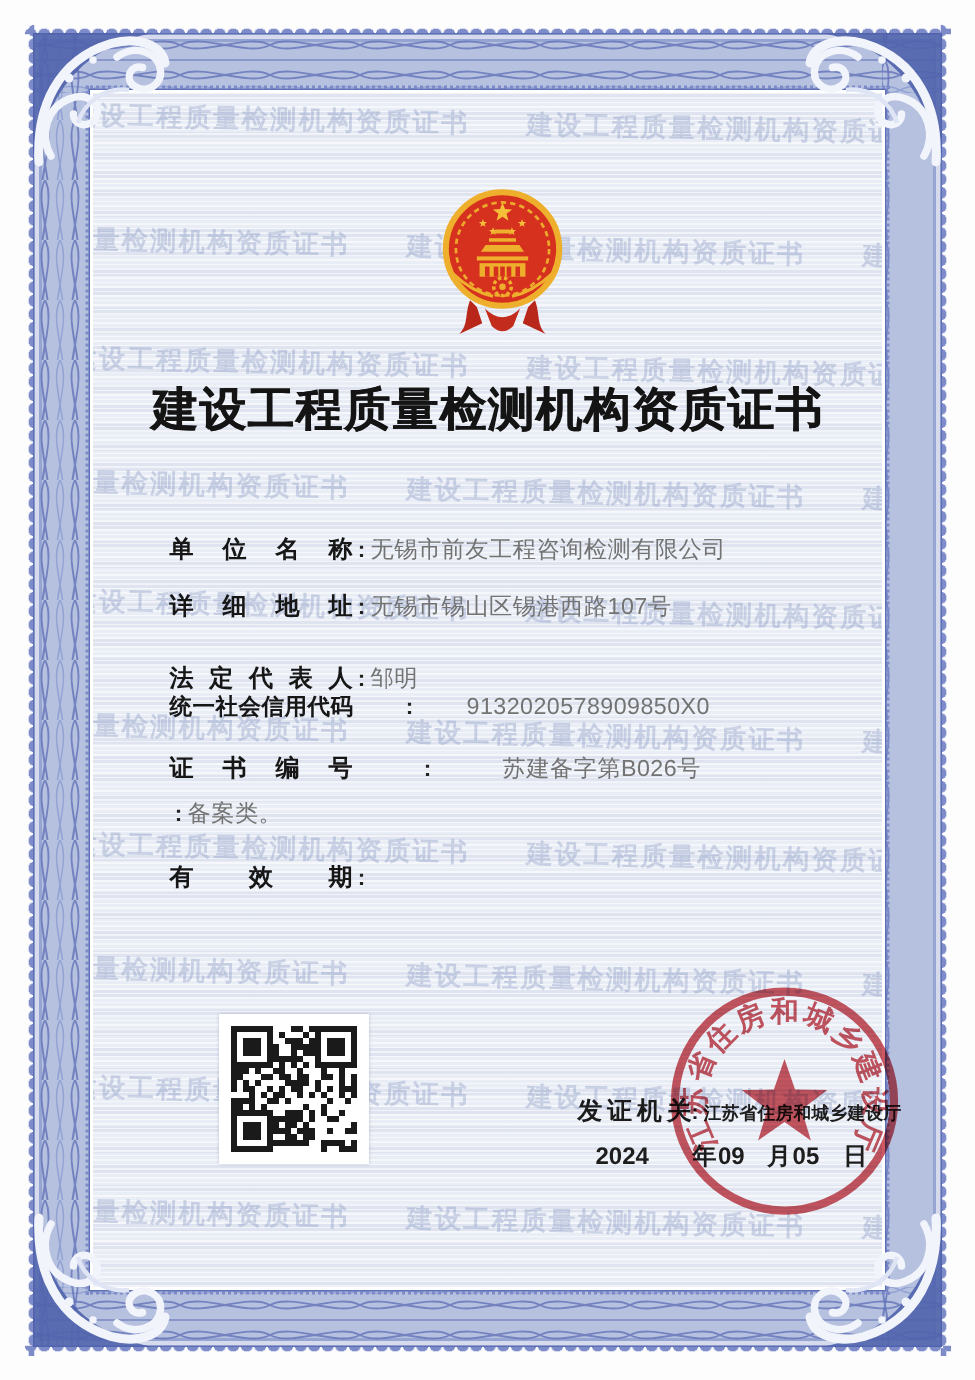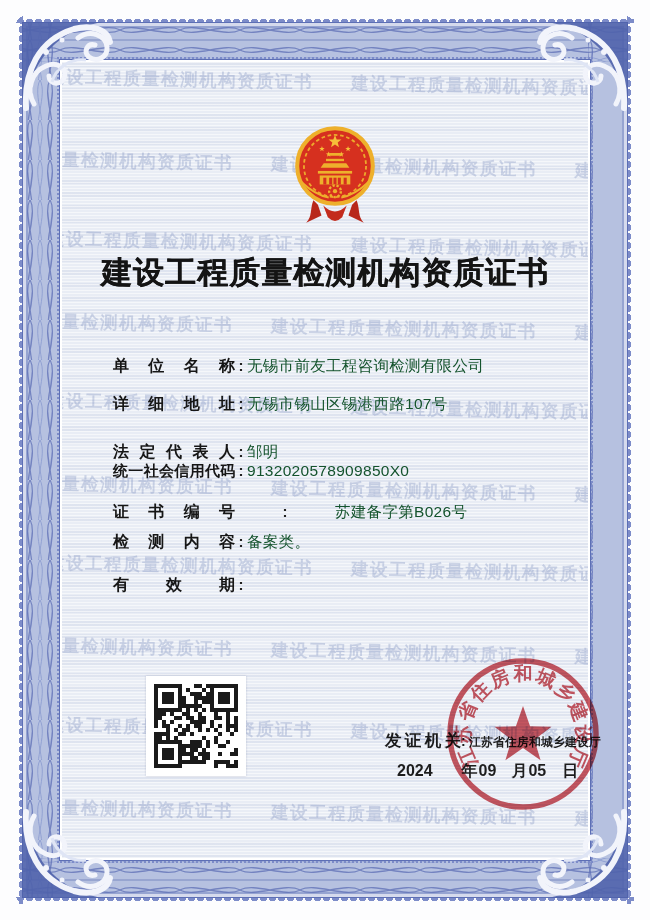--- a/index.html
+++ b/index.html
@@ -45,21 +45,21 @@
   .emblem{position:absolute;left:290px;top:122px;width:90px;height:106px;z-index:4;}
   .title{position:absolute;left:0;right:0;top:252px;text-align:center;z-index:4;
     font-size:31px;font-weight:900;letter-spacing:1px;color:#141414;
     text-shadow:.5px 0 0 #141414;}
   .fields{position:absolute;left:113px;right:40px;top:356px;z-index:4;}
   .field-row{position:absolute;left:0;right:0;height:22px;display:flex;align-items:baseline;}
   .f-label{display:inline-block;width:122px;font-size:16px;font-weight:bold;color:#161616;
     text-align:justify;text-align-last:justify;flex:none;}
   .f-label.long{font-size:15px;letter-spacing:-.3px;}
   .f-colon{flex:none;width:12px;text-align:center;font-weight:bold;font-size:15px;color:#222;}
-  .f-value{font-size:15.5px;color:#14532d;letter-spacing:.3px;}
+  .f-value{font-size:15.5px;color:#737373;letter-spacing:.3px;}
   
   .qr-box{position:absolute;left:146px;top:676px;width:100px;height:100px;background:#fff;
     z-index:4;box-shadow:0 0 2px rgba(90,100,140,.35);display:flex;align-items:center;justify-content:center;}
   
   .issuer-row{position:absolute;left:385px;top:730px;z-index:4;display:flex;align-items:baseline;}
   .issuer-label{display:inline-block;width:76px;font-size:16.5px;font-weight:bold;
     text-align:justify;text-align-last:justify;flex:none;}
   .issuer-colon{flex:none;font-weight:bold;font-size:14px;width:8px;}
   .issuer-value{font-size:11.8px;font-weight:bold;color:#1d1d1d;letter-spacing:.2px;white-space:nowrap;}
   .date-row{position:absolute;left:397px;top:761px;z-index:4;font-size:16px;font-weight:bold;
@@ -182,32 +182,31 @@
       <div class="field-row" style="top: 38px;">
         <span class="f-label">详细地址</span>
         <span class="f-colon">:</span>
         <span class="f-value">无锡市锡山区锡港西路107号</span>
       </div>
       <div class="field-row" style="top: 86px;">
         <span class="f-label">法定代表人</span>
         <span class="f-colon">:</span>
         <span class="f-value">邹明</span>
       </div>
-      <div class="field-row" style="top: 106px;">
+      <div class="field-row" style="top: 106px; gap: 32px;">
         <span class="f-label long">统一社会信用代码</span>
         <span class="f-colon">:</span>
         <span class="f-value">9132020578909850X0</span>
       </div>
       <div class="field-row" style="top: 146px; gap: 44px;">
         <span class="f-label">证书编号</span>
         <span class="f-colon">:</span>
         <span class="f-value">苏建备字第B026号</span>
       </div>
       <div class="field-row" style="top: 176px;">
-        <span class="f-label">检测内容</span>
         <span class="f-colon">:</span>
         <span class="f-value">备案类。</span>
       </div>
       <div class="field-row" style="top: 219px;">
         <span class="f-label">有效期</span>
         <span class="f-colon">:</span>
       </div>
     </div>
 
   <div class="qr-box">

